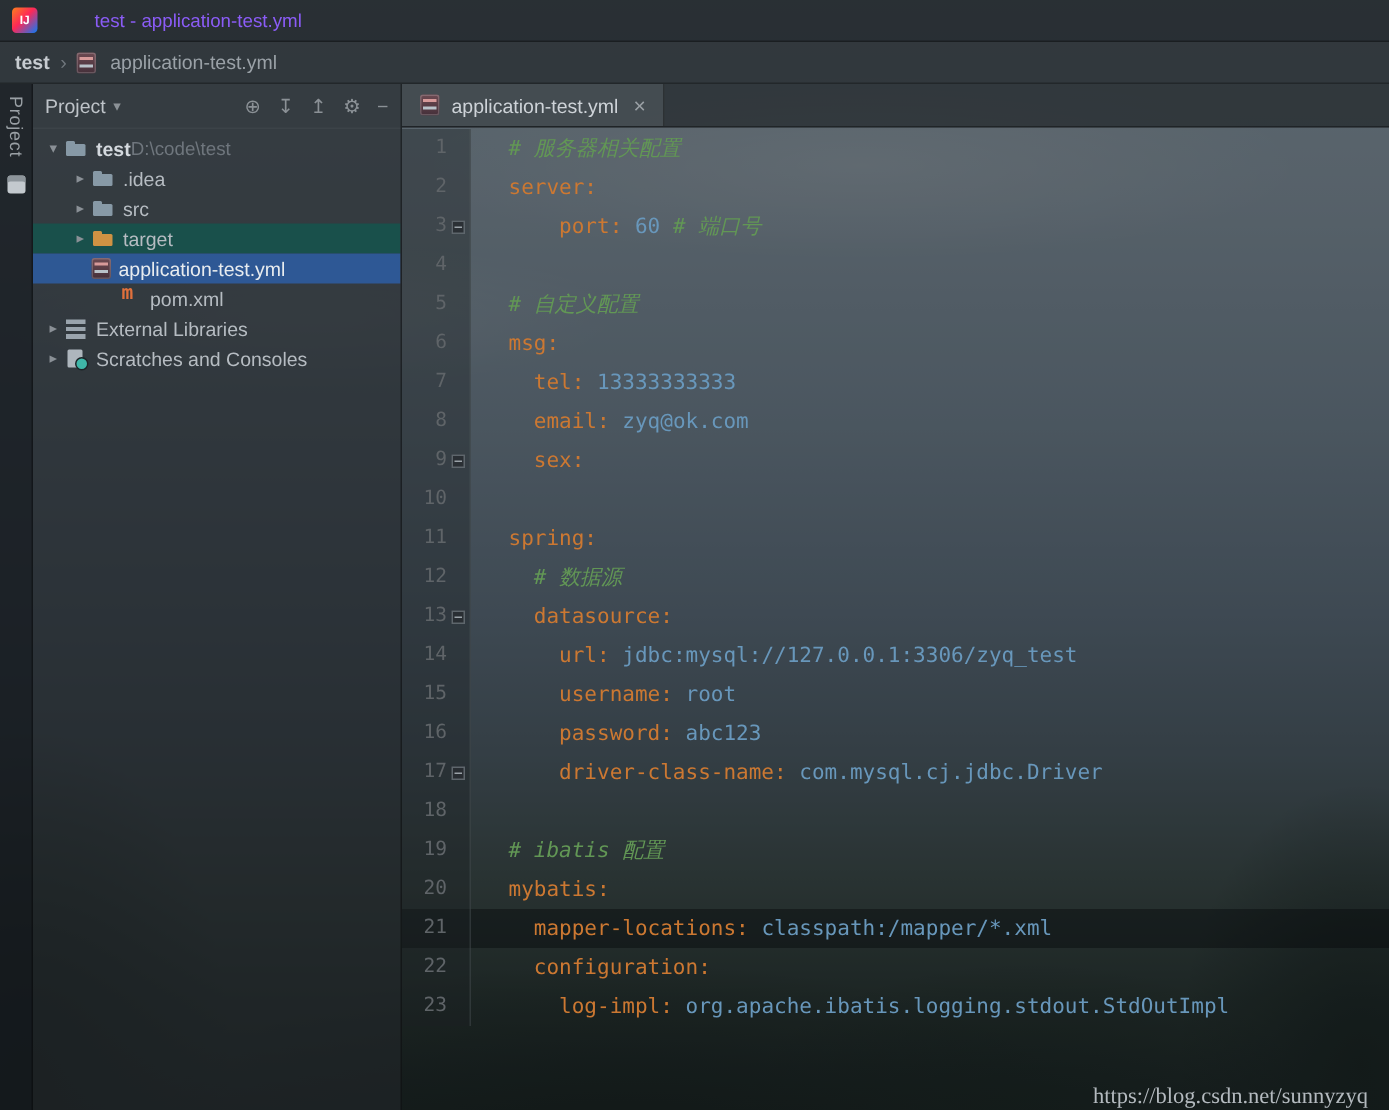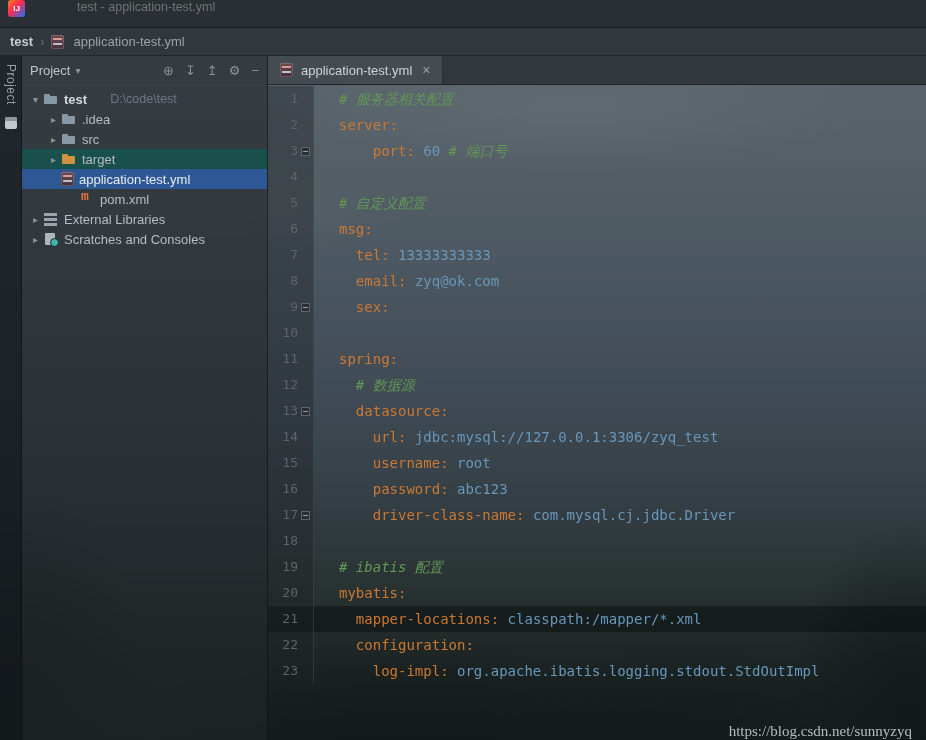--- a/index.html
+++ b/index.html
@@ -15,32 +15,32 @@
       radial-gradient(170px 260px at 98% 96%, rgba(6,16,10,0.92), rgba(6,16,10,0) 72%),
       radial-gradient(430px 160px at 45% 103%, rgba(5,14,8,0.95), rgba(5,14,8,0) 75%),
       radial-gradient(260px 140px at 74% 101%, rgba(8,20,12,0.92), rgba(8,20,12,0) 75%),
       linear-gradient(180deg,#aabcc8 0%,#9cadbb 18%,#8295a5 38%,#67798a 55%,#50606a 68%,#36453f 80%,#1d2a22 90%,#0e1712 100%);
   }
 
   .ide { position: absolute; inset: 0; display: flex; flex-direction: column; }
 
   
   .menubar {
-    height: 28px; flex: none; display: flex; align-items: flex-start;
+    height: 28px; flex: none; display: flex; align-items: center;
     background: rgba(27,32,36,0.90); color: #b9bec3; font-size: 13px;
     padding-left: 8px; border-bottom: 1px solid rgba(0,0,0,0.35);
   }
   .logo {
     width: 17px; height: 17px; border-radius: 3px; margin-right: 8px; flex: none;
     background: linear-gradient(135deg,#fc801d 0%,#fe2857 45%,#087cfa 100%);
     color: #fff; font-size: 8px; font-weight: bold; display: flex; align-items: center; justify-content: center;
   }
   .menu-list { display: flex; align-items: center; height: 100%; }
   .menu-item { padding: 0 8px; height: 100%; display: flex; align-items: center; cursor: default; }
-  .window-title { margin-left: 44px; color: #737373; font-size: 12.5px; white-space: nowrap; }
+  .window-title { margin-left: 30px; color: #8b5cf6; font-size: 12.5px; white-space: nowrap; }
 
   
   .crumbs {
     height: 28px; flex: none; display: flex; align-items: center; padding-left: 10px;
     background: rgba(30,35,39,0.86); border-bottom: 1px solid rgba(0,0,0,0.3);
     font-size: 13px;
   }
   .crumb-root { color: #c7ccd1; font-weight: bold; }
   .crumb-sep { color: #6f767c; margin: 0 7px; }
   .crumb-sep::before { content: "\203A"; }
@@ -81,21 +81,21 @@
   .hi-expand::before { content: "\21A5"; }
   .hi-gear::before { content: "\2699"; }
   .hi-minus::before { content: "\2212"; }
 
   .tree { flex: 1; padding-top: 3px; font-size: 13px; color: #b6bcc2; overflow: hidden; }
   .tree-row { height: 20px; display: flex; align-items: center; white-space: nowrap; cursor: default; }
   .tree-row.selected { background: rgba(45,92,160,0.88); color: #e8ecef; }
   .tree-row.highlight { background: rgba(8,95,84,0.60); }
   .chev { width: 15px; flex: none; text-align: center; color: #8a9096; font-size: 10px; }
   .lbl.bold { font-weight: bold; color: #d4d9de; }
-  .path { color: #6f767d; margin-left: 23px; font-size: 12.5px; }
+  .path { color: #6f767d; margin-left: 0; font-size: 12.5px; }
 
   
   .ic { display: inline-block; position: relative; width: 16px; height: 14px; margin-right: 5px; flex: none; }
   .ic-folder { --fc: #8799a6; }
   .ic-folder-excluded { --fc: #cf9243; }
   .ic-folder::before, .ic-folder-excluded::before {
     content: ""; position: absolute; left: 1px; top: 2px; width: 6px; height: 3px;
     border-radius: 1px 1px 0 0; background: var(--fc);
   }
   .ic-folder::after, .ic-folder-excluded::after {

